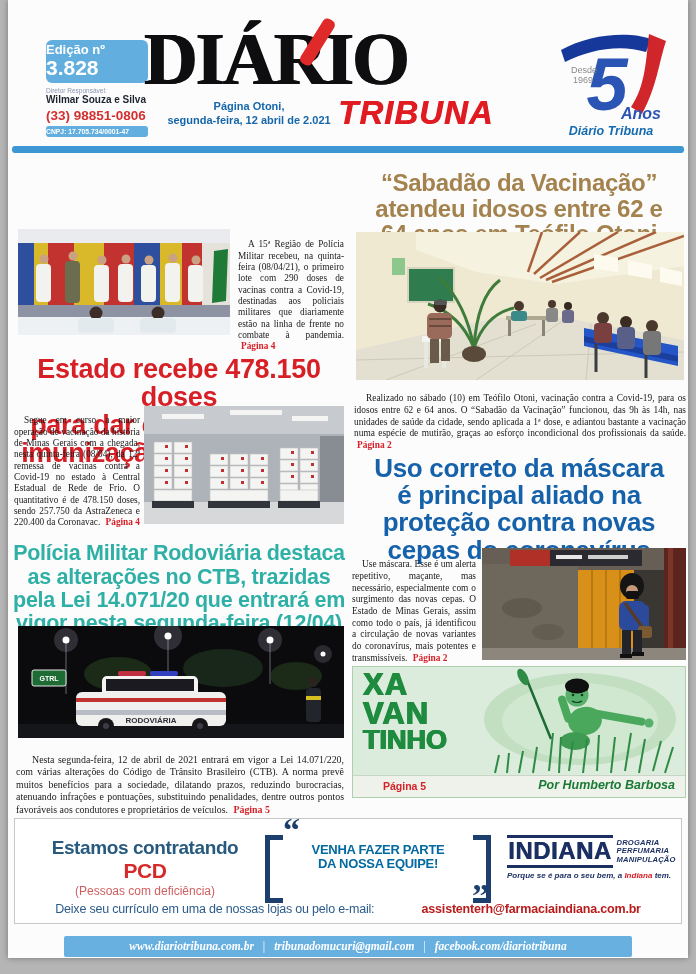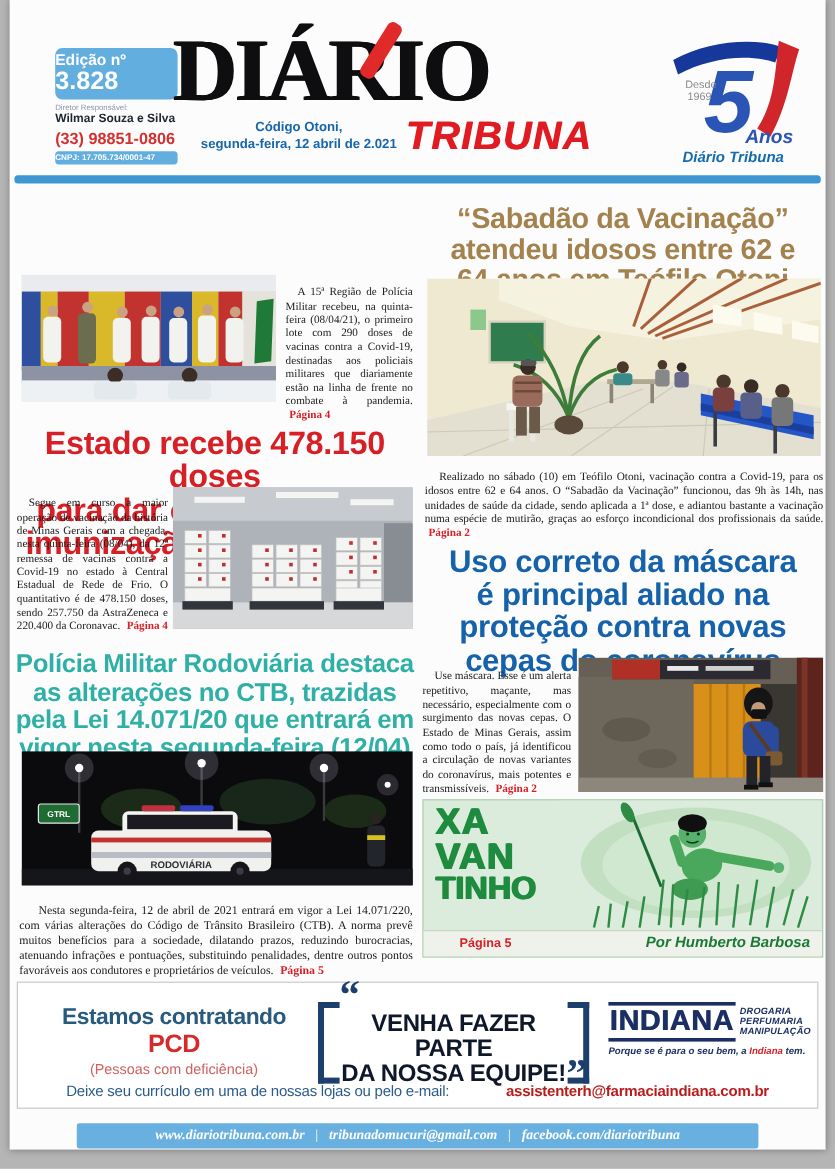--- a/index.html
+++ b/index.html
@@ -84,21 +84,21 @@
   .hire-acr{color:#d62a2a;font-size:21px;}
   .hire-sub{font-size:12px;color:#d06060;margin-top:1px;}
   .quote{position:absolute;left:250px;top:4px;width:226px;height:78px;}
   .brk{position:absolute;top:12px;width:13px;height:58px;}
   .brk-l{left:0;border-left:5px solid #1d3f6e;border-top:5px solid #1d3f6e;border-bottom:5px solid #1d3f6e;}
   .brk-r{right:0;border-right:5px solid #1d3f6e;border-top:5px solid #1d3f6e;border-bottom:5px solid #1d3f6e;}
   .qmark{position:absolute;color:#1d3f6e;font-weight:bold;font-size:34px;font-family:"Liberation Serif",serif;}
   .q-open{left:18px;top:-12px;}
   .q-close{right:2px;bottom:-14px;}
   .quote-text{position:absolute;left:14px;right:14px;top:20px;text-align:center;
-    color:#0f172a;font-weight:bold;font-size:20px;line-height:1.05;white-space:pre-line;
+    color:#0369a1;font-weight:bold;font-size:13px;line-height:1.05;white-space:pre-line;
     letter-spacing:-.3px;}
   .indiana{position:absolute;left:492px;top:16px;width:172px;}
   .ind-row{display:flex;align-items:center;gap:4px;}
   .ind-word{font-size:24px;font-weight:bold;color:#1b2f63;letter-spacing:.5px;line-height:1;
     border-top:3px solid #1b2f63;border-bottom:3px solid #1b2f63;padding:1px 1px 2px;
     text-shadow:.6px 0 0 #1b2f63;}
   .ind-lines{font-size:7.6px;font-weight:bold;font-style:italic;color:#1b2f63;
     white-space:pre-line;line-height:1.12;letter-spacing:.2px;}
   .ind-tag{margin-top:3px;font-size:8px;font-weight:bold;font-style:italic;color:#1b2f63;}
   .ind-tag .red{color:#d62128;}
@@ -126,21 +126,21 @@
     <div class="phone">(33) 98851-0806</div>
     <div class="cnpj">CNPJ: 17.705.734/0001-47</div>
   </div>
 
   <div class="abs masthead">
     <div class="diario">DIÁRIO</div>
   </div>
   <div class="abs red-swoosh"></div>
   <div class="abs tribuna">TRIBUNA</div>
   <div class="abs dateline">
-    <div>Código Otoni,</div>
+    <div>Página Otoni,</div>
     <div>segunda-feira, 12 abril de 2.021</div>
   </div>
 
   <svg class="abs anniv" width="138" height="110" viewBox="0 0 138 110">
     <path d="M16 22 C44 6 84 3 106 11 L101 24 C76 16 45 21 20 34 Z" fill="#16389b"></path>
     <text x="62" y="82" text-anchor="middle" font-family="'Liberation Sans',sans-serif" font-style="italic" font-weight="bold" font-size="74" fill="#2b55b4">5</text>
     <path d="M104 6 L121 13 C114 34 112 58 97 86 L86 79 C101 57 101 30 104 6 Z" fill="#d0252b"></path>
     <text x="26" y="45" font-size="9" fill="#8b8b8b" font-family="'Liberation Sans',sans-serif">Desde</text>
     <text x="28" y="55" font-size="9" fill="#8b8b8b" font-family="'Liberation Sans',sans-serif">1969</text>
     <text x="76" y="91" font-size="16" font-weight="bold" font-style="italic" fill="#2b55b4" font-family="'Liberation Sans',sans-serif">Anos</text>

